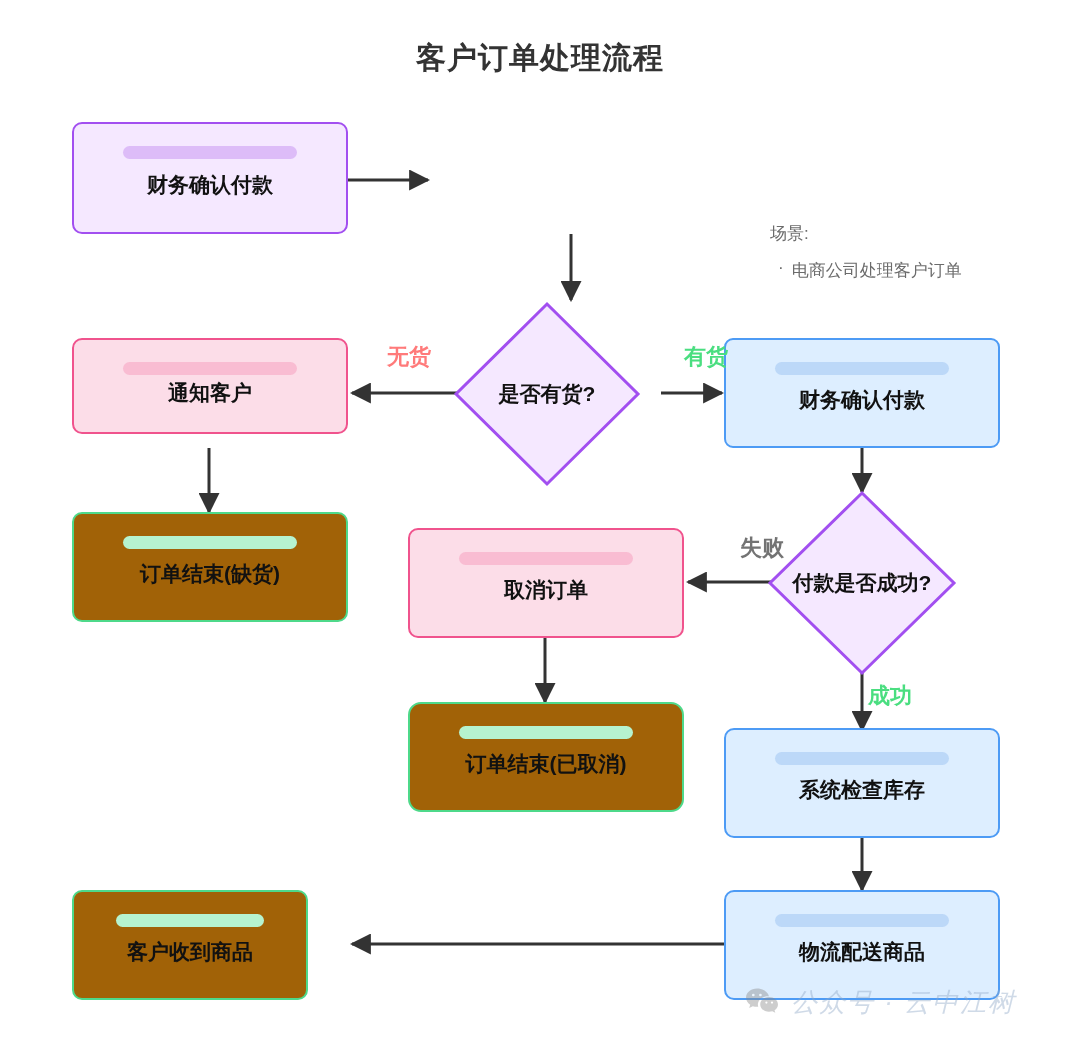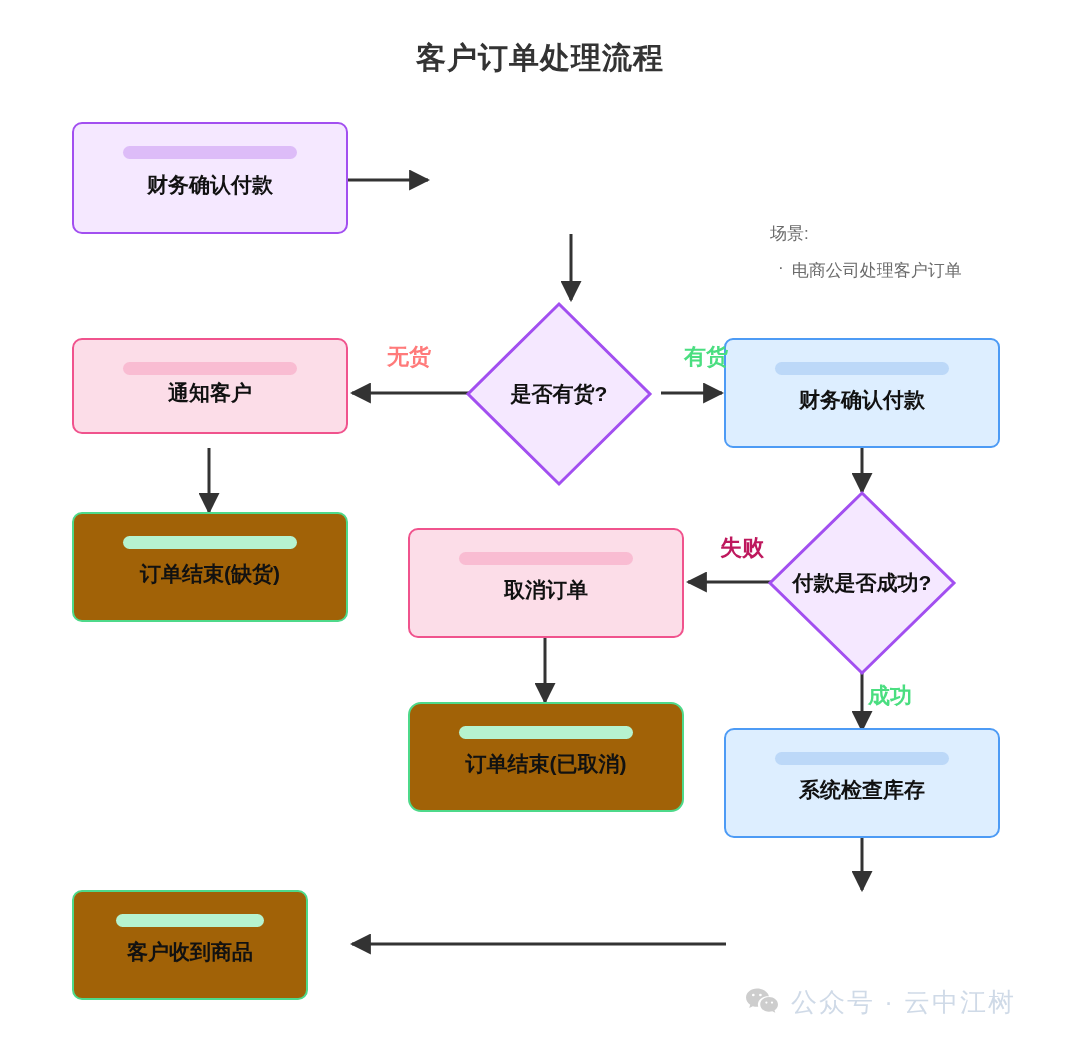--- a/index.html
+++ b/index.html
@@ -141,20 +141,21 @@
   
   .watermark {
     position: absolute;
     left: 745px;
     top: 985px;
     display: flex;
     align-items: center;
     gap: 12px;
     z-index: 6;
     opacity: 0.42;
+    font-style: italic;
   }
   .watermark .wm-text {
     font-size: 26px;
     color: #8fa8c8;
     letter-spacing: 2px;
     white-space: nowrap;
   }
   .watermark .wm-icon { flex: 0 0 auto; }
 </style>
 </head>
@@ -195,21 +196,21 @@
       <path d="M 726 944 L 352 944"></path>
     </g>
   </svg>
 
   <div class="node t-purple" style="left:72px; top:122px; width:276px; height:112px;">
     <span class="pill"></span>
     <span class="nlabel">财务确认付款</span>
   </div>
 
 
-  <div class="diamond" style="left:464px; top:300px; width:190px; height:188px;text-align:right;">
+  <div class="diamond" style="left:452px; top:300px; width:190px; height:188px;text-align:right;">
     <svg class="dshape" viewBox="0 0 190 188" xmlns="http://www.w3.org/2000/svg">
       <polygon points="95,4 186,94 95,184 4,94" fill="#f5e8ff" stroke="#a24ff0" stroke-width="3"></polygon>
     </svg>
     <div class="dlabel">是否有货?</div>
   </div>
 
   <div class="node t-pink" style="left:72px; top:338px; width:276px; height:96px;">
     <span class="pill"></span>
     <span class="nlabel">通知客户</span>
   </div>
@@ -239,29 +240,33 @@
   <div class="node t-green" style="left:408px; top:702px; width:276px; height:110px;border-radius:13px;">
     <span class="pill"></span>
     <span class="nlabel">订单结束(已取消)</span>
   </div>
 
   <div class="node t-blue" style="left:724px; top:728px; width:276px; height:110px;">
     <span class="pill"></span>
     <span class="nlabel">系统检查库存</span>
   </div>
 
+  <div class="node t-blue" style="left:724px; top:890px; width:276px; height:110px;">
+    <span class="pill"></span>
+    <span class="nlabel">物流配送商品</span>
+  </div>
 
   <div class="node t-green" style="left:72px; top:890px; width:236px; height:110px;">
     <span class="pill"></span>
     <span class="nlabel">客户收到商品</span>
   </div>
 
   <div class="edge-label" style="left:387px; top:342px; color:#ff7a7a;">无货</div>
   <div class="edge-label" style="left:684px; top:342px; color:#4ade80;">有货</div>
-  <div class="edge-label" style="left:720px; top:533px; color:#be185d;">失败</div>
+  <div class="edge-label" style="left:740px; top:533px; color:#737373;">失败</div>
   <div class="edge-label" style="left:868px; top:681px; color:#4ade80;">成功</div>
 
   <div class="note">
     <div class="note-title">场景:</div>
     <div class="note-item">
       <span class="bullet">·</span>
       <span>电商公司处理客户订单</span>
     </div>
   </div>
 

